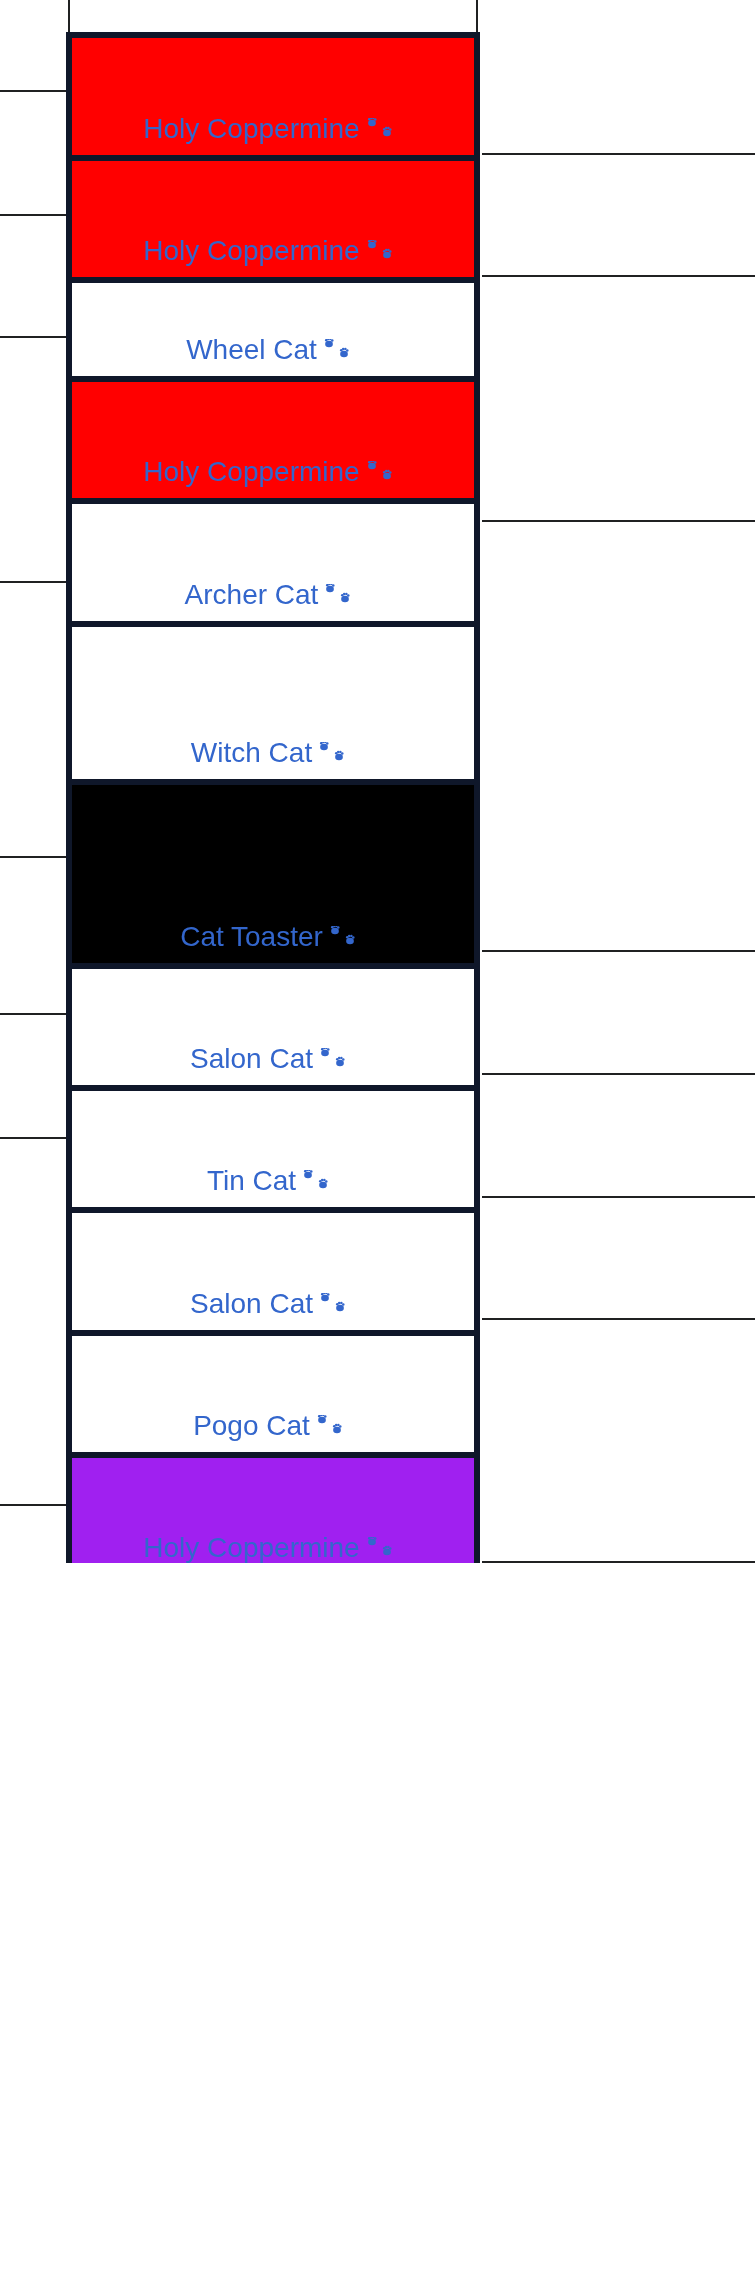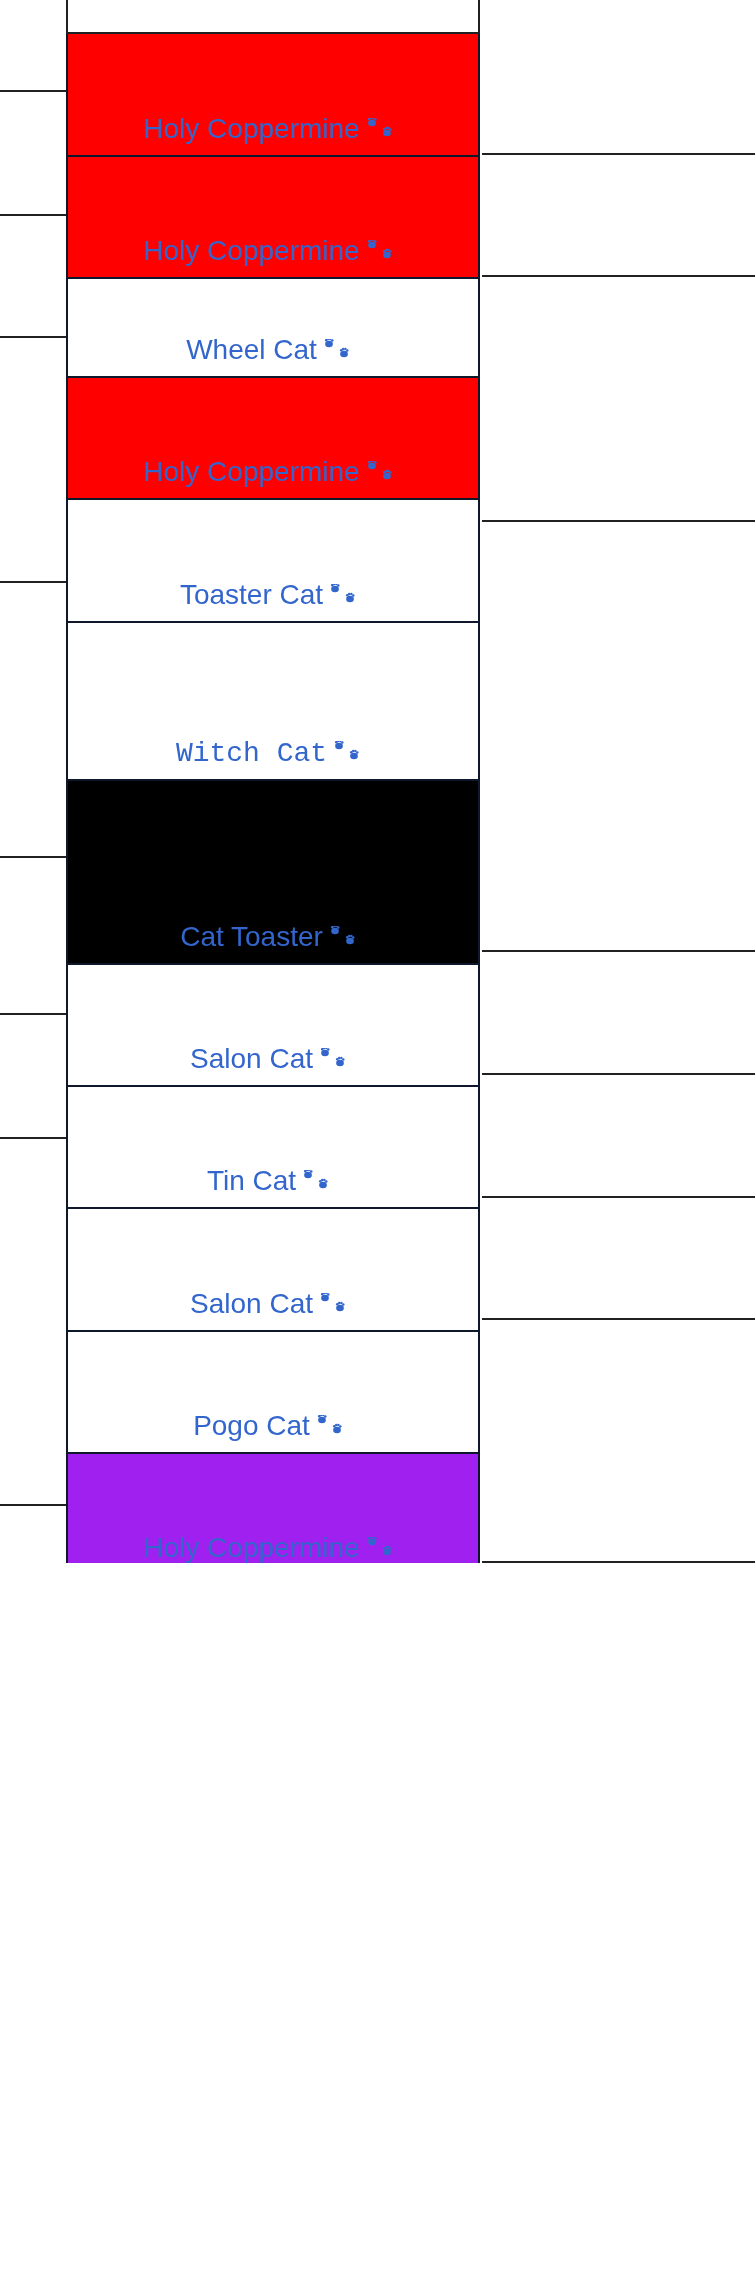--- a/index.html
+++ b/index.html
@@ -1,20 +1,20 @@
 <!DOCTYPE html>
 <html><head>
 <meta charset="utf-8">
 <style>
   * { box-sizing: border-box; margin: 0; padding: 0; }
   html, body { width: 755px; background: #fff; font-family: Arial, Helvetica, sans-serif; }
   .viewport { width: 755px; overflow: hidden; position: relative; }
   table.main { border-collapse: collapse; width: 100%; }
   .cell-center {
-    border: 2px solid #0f172a;
+    border: 6px solid #0f172a;
     vertical-align: bottom;
     text-align: center;
     padding: 0 0 10px 0;
     font-size: 28px;
   }
   .cell-center a {
     color: #3366cc;
     text-decoration: none;
   }
   .top-partial {
@@ -137,35 +137,35 @@
                   <circle cx="10.375" cy="0.04999999999999982" r="1.265" fill="#3366cc"></circle>
                   <circle cx="12.3" cy="1.4249999999999998" r="1.265" fill="#3366cc"></circle>
                   <ellipse cx="24" cy="15" rx="3.8500000000000005" ry="3.3000000000000003" fill="#3366cc"></ellipse>
                   <circle cx="21.25" cy="11.149999999999999" r="1.265" fill="#3366cc"></circle>
                   <circle cx="23.175" cy="10.05" r="1.265" fill="#3366cc"></circle>
                   <circle cx="25.375" cy="10.05" r="1.265" fill="#3366cc"></circle>
                   <circle cx="27.3" cy="11.425" r="1.265" fill="#3366cc"></circle>
                 </svg></span></a></td>
         </tr>
         <tr>
-          <td class="cell-center bg-white" style="height: 123px;"><a href="#"><span>Toaster Cat</span><span class="paw-icon"><svg viewBox="0 0 40 26" width="40" height="26">
-                  <ellipse cx="9" cy="5" rx="3.8500000000000005" ry="3.3000000000000003" fill="#3366cc"></ellipse>
-                  <circle cx="6.25" cy="1.1499999999999995" r="1.265" fill="#3366cc"></circle>
-                  <circle cx="8.175" cy="0.04999999999999982" r="1.265" fill="#3366cc"></circle>
-                  <circle cx="10.375" cy="0.04999999999999982" r="1.265" fill="#3366cc"></circle>
-                  <circle cx="12.3" cy="1.4249999999999998" r="1.265" fill="#3366cc"></circle>
-                  <ellipse cx="24" cy="15" rx="3.8500000000000005" ry="3.3000000000000003" fill="#3366cc"></ellipse>
-                  <circle cx="21.25" cy="11.149999999999999" r="1.265" fill="#3366cc"></circle>
-                  <circle cx="23.175" cy="10.05" r="1.265" fill="#3366cc"></circle>
-                  <circle cx="25.375" cy="10.05" r="1.265" fill="#3366cc"></circle>
-                  <circle cx="27.3" cy="11.425" r="1.265" fill="#3366cc"></circle>
-                </svg></span></a></td>
-        </tr>
-        <tr>
-          <td class="cell-center bg-white" style="height: 158px; font-family: Liberation Mono, monospace;"><a href="#"><span>Witch Cat</span><span class="paw-icon"><svg viewBox="0 0 40 26" width="40" height="26">
+          <td class="cell-center bg-white" style="height: 123px;"><a href="#"><span>Archer Cat</span><span class="paw-icon"><svg viewBox="0 0 40 26" width="40" height="26">
+                  <ellipse cx="9" cy="5" rx="3.8500000000000005" ry="3.3000000000000003" fill="#3366cc"></ellipse>
+                  <circle cx="6.25" cy="1.1499999999999995" r="1.265" fill="#3366cc"></circle>
+                  <circle cx="8.175" cy="0.04999999999999982" r="1.265" fill="#3366cc"></circle>
+                  <circle cx="10.375" cy="0.04999999999999982" r="1.265" fill="#3366cc"></circle>
+                  <circle cx="12.3" cy="1.4249999999999998" r="1.265" fill="#3366cc"></circle>
+                  <ellipse cx="24" cy="15" rx="3.8500000000000005" ry="3.3000000000000003" fill="#3366cc"></ellipse>
+                  <circle cx="21.25" cy="11.149999999999999" r="1.265" fill="#3366cc"></circle>
+                  <circle cx="23.175" cy="10.05" r="1.265" fill="#3366cc"></circle>
+                  <circle cx="25.375" cy="10.05" r="1.265" fill="#3366cc"></circle>
+                  <circle cx="27.3" cy="11.425" r="1.265" fill="#3366cc"></circle>
+                </svg></span></a></td>
+        </tr>
+        <tr>
+          <td class="cell-center bg-white" style="height: 158px;"><a href="#"><span>Witch Cat</span><span class="paw-icon"><svg viewBox="0 0 40 26" width="40" height="26">
                   <ellipse cx="9" cy="5" rx="3.8500000000000005" ry="3.3000000000000003" fill="#3366cc"></ellipse>
                   <circle cx="6.25" cy="1.1499999999999995" r="1.265" fill="#3366cc"></circle>
                   <circle cx="8.175" cy="0.04999999999999982" r="1.265" fill="#3366cc"></circle>
                   <circle cx="10.375" cy="0.04999999999999982" r="1.265" fill="#3366cc"></circle>
                   <circle cx="12.3" cy="1.4249999999999998" r="1.265" fill="#3366cc"></circle>
                   <ellipse cx="24" cy="15" rx="3.8500000000000005" ry="3.3000000000000003" fill="#3366cc"></ellipse>
                   <circle cx="21.25" cy="11.149999999999999" r="1.265" fill="#3366cc"></circle>
                   <circle cx="23.175" cy="10.05" r="1.265" fill="#3366cc"></circle>
                   <circle cx="25.375" cy="10.05" r="1.265" fill="#3366cc"></circle>
                   <circle cx="27.3" cy="11.425" r="1.265" fill="#3366cc"></circle>

